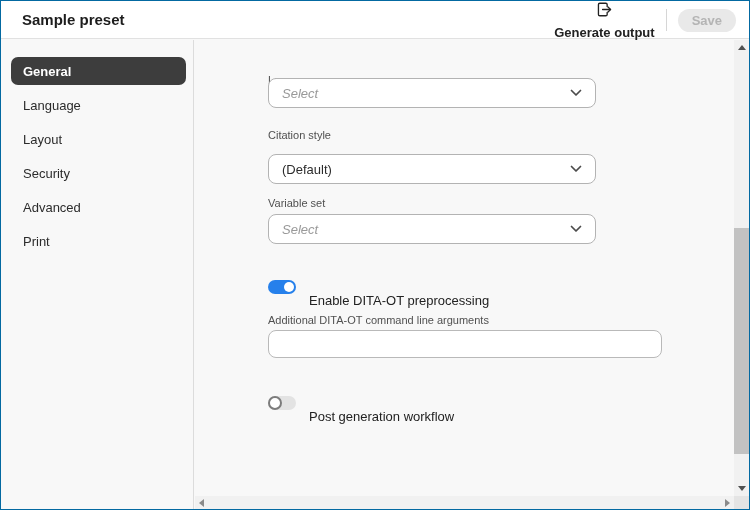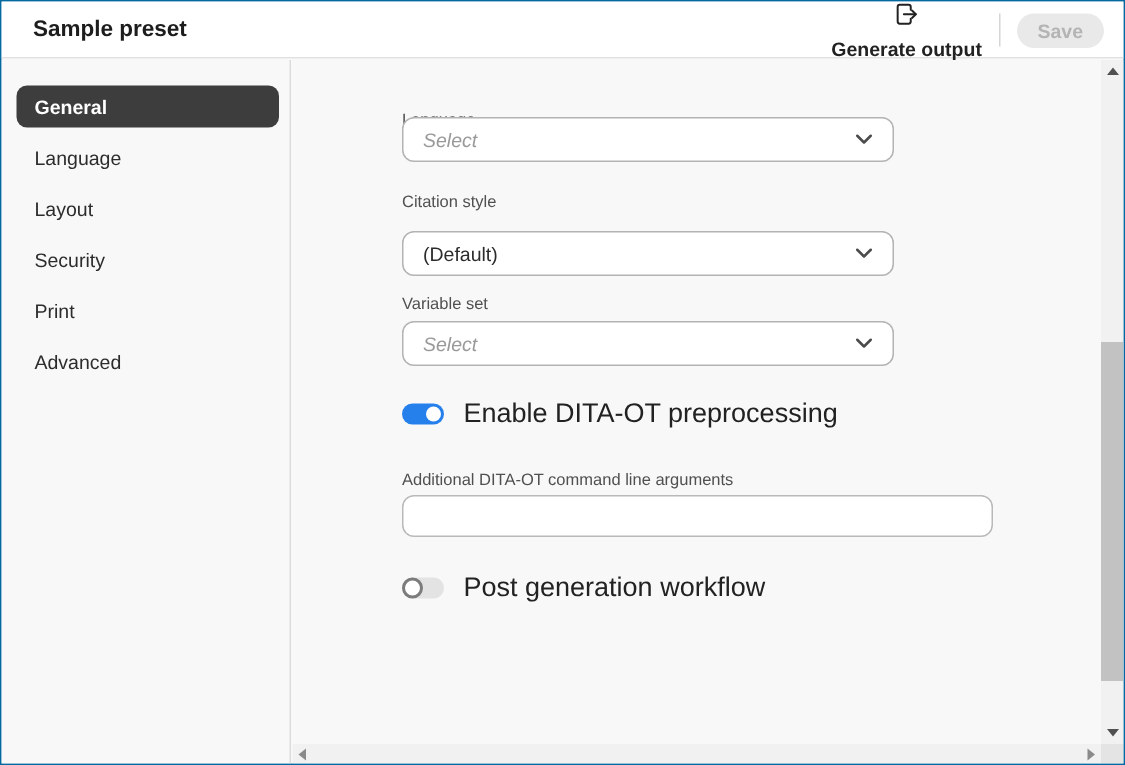--- a/index.html
+++ b/index.html
@@ -89,21 +89,21 @@
   .toggle.on .track { background: #2680eb; }
   .toggle.off .track { background: #e3e3e3; }
   .toggle.on .knob {
     position: absolute; top: 2px; right: 2px; width: 10px; height: 10px;
     border-radius: 50%; background: #fff;
   }
   .toggle.off .knob {
     position: absolute; top: 0; left: 0; width: 14px; height: 14px;
     border-radius: 50%; background: #fff; border: 2px solid #7c7c7c;
   }
-  .toggle-label { font-size: 18px; color: #222; }
+  .toggle-label { font-size: 13px; color: #222; margin-top: 28px; }
 
   
   .vscroll {
     position: absolute; top: 39px; right: 0; width: 15px; bottom: 13px;
     background: #f1f1f1;
   }
   .vscroll .thumb {
     position: absolute; left: 0; width: 15px; top: 188px; height: 226px;
     background: #c2c2c2;
   }
@@ -152,22 +152,22 @@
       <div class="vdivider"></div>
       <button class="save-btn" disabled="">Save</button>
     </div>
   </div>
 
   <nav class="sidebar">
     <div class="nav-item selected">General</div>
     <div class="nav-item">Language</div>
     <div class="nav-item">Layout</div>
     <div class="nav-item">Security</div>
+    <div class="nav-item">Advanced</div>
     <div class="nav-item">Print</div>
-    <div class="nav-item">Advanced</div>
   </nav>
 
   <div class="content">
 
     <div class="field-label" style="top:22px;margin-top:12px;">Language</div>
     <div class="select-box" style="top:38px;">
       <span class="select-value placeholder">Select</span>
       <span class="select-chevron">
         <svg width="12" height="8" viewBox="0 0 12 8">
             <path d="M1.5 1.5 L6 6 L10.5 1.5" fill="none" stroke="#4b4b4b" stroke-width="1.7" stroke-linecap="round" stroke-linejoin="round"></path>

